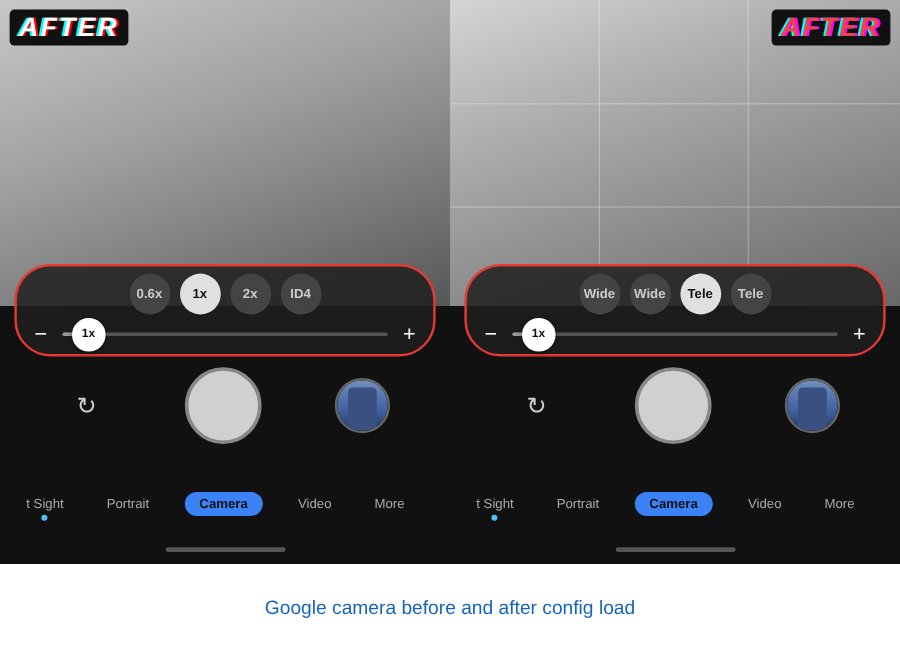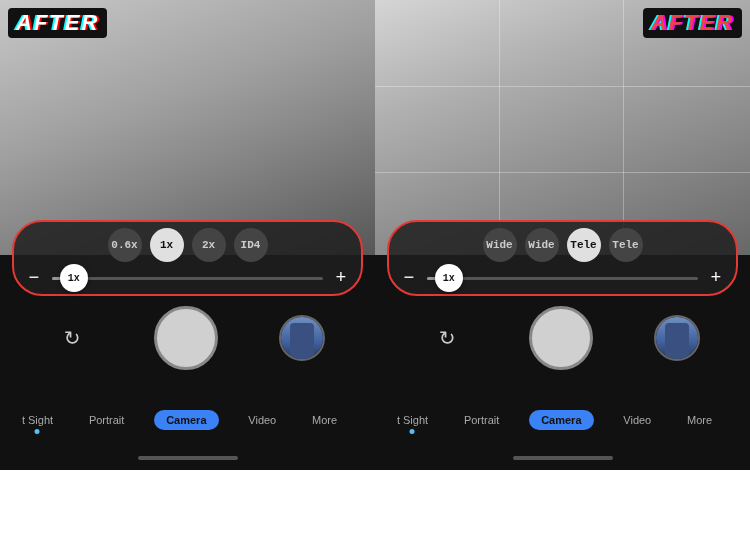--- a/index.html
+++ b/index.html
@@ -98,21 +98,20 @@
       background: #111;
     }
 
     
     .zoom-bar-wrapper {
       position: absolute;
       top: 220px;
       left: 0; right: 0;
       z-index: 20;
       padding: 0 12px;
-      font-family: Liberation Mono, monospace;
     }
 
     .zoom-highlight-box {
       border: 2px solid #e53935;
       border-radius: 30px;
       padding: 6px 10px;
       background: rgba(30,30,30,0.85);
     }
 
     .zoom-buttons {
@@ -413,13 +412,16 @@
         <div class="mode-tab active">Camera</div>
         <div class="mode-tab">Video</div>
         <div class="mode-tab">More</div>
       </div>
 
       <div class="bottom-bar"></div>
     </div>
 
   </div>
 
+  <div class="caption">
+    <span class="caption-text">Google camera before and after config load</span>
+  </div>
 </div>
 
 </body></html>

